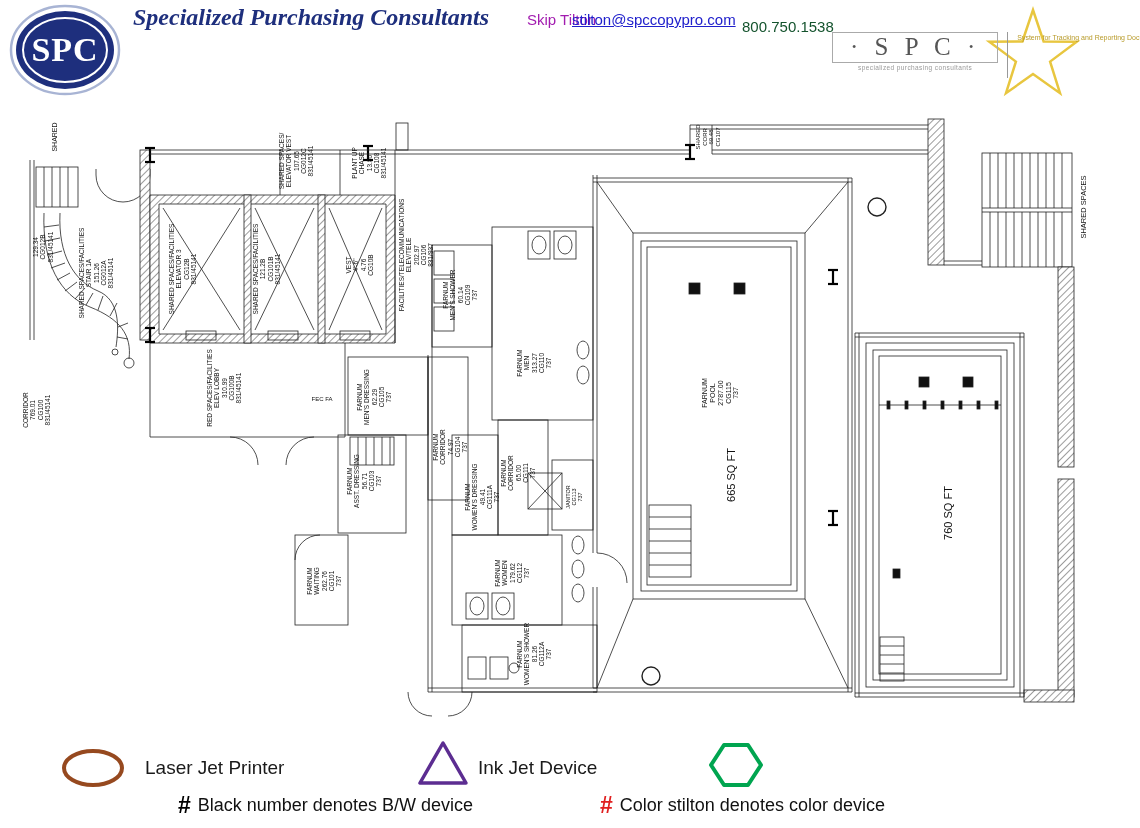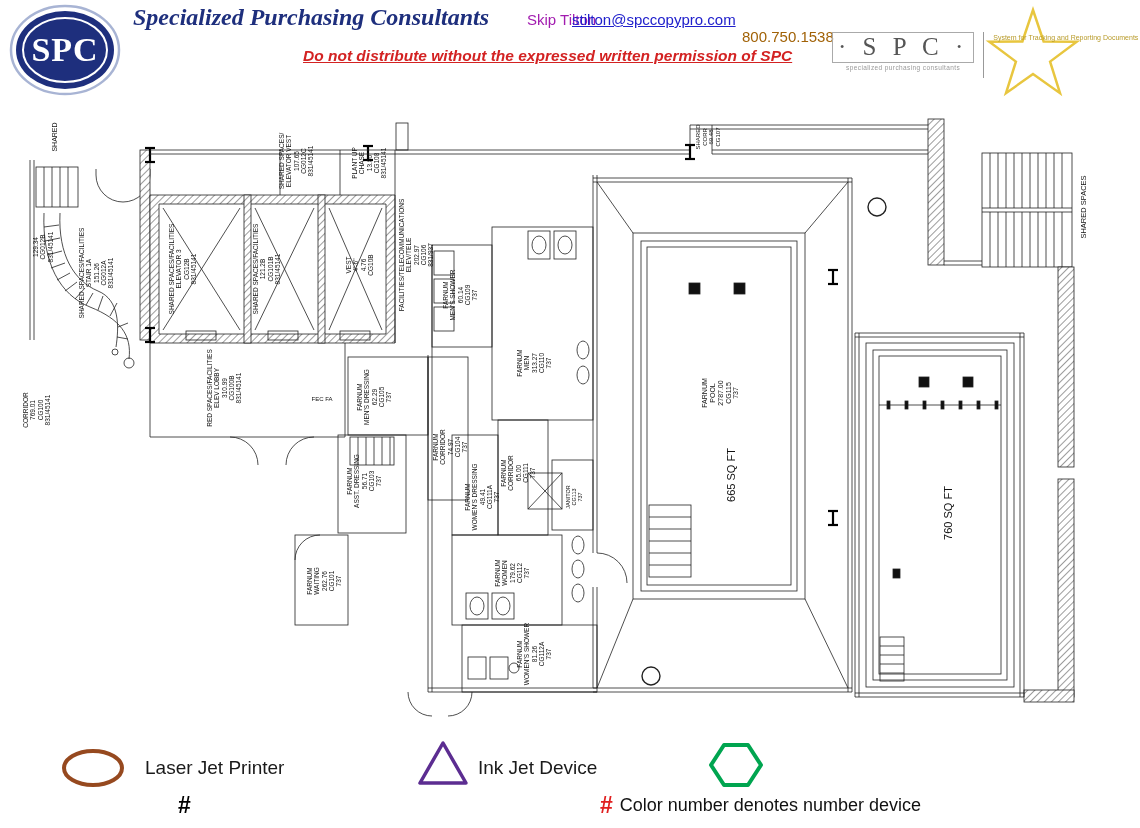--- a/index.html
+++ b/index.html
@@ -10,28 +10,28 @@
   
   .header { position:absolute; top:0; left:0; width:1140px; height:105px; background:#fff; }
   .spc-logo { position:absolute; left:8px; top:3px; }
   .logo-text { font-family:"Liberation Serif", serif; font-weight:bold; font-size:34px;
                fill:#ffffff; text-anchor:middle; letter-spacing:1px; }
   .company { position:absolute; left:133px; top:4px; font-family:"Liberation Serif", serif;
              font-style:italic; font-weight:bold; font-size:24px; color:#1e2f7d; white-space:nowrap; }
   .contact-name  { position:absolute; left:527px; top:11px; font-size:15px; color:#a21caf; white-space:nowrap; }
   .contact-email { position:absolute; left:572px; top:11px; font-size:15px; color:#2020cc;
                    text-decoration:underline; cursor:pointer; white-space:nowrap; }
-  .contact-phone { position:absolute; left:742px; top:28px; font-size:15px; color:#a16207; white-space:nowrap; }
+  .contact-phone { position:absolute; left:742px; top:18px; font-size:15px; color:#14532d; white-space:nowrap; }
   .warning { position:absolute; left:303px; top:47px; font-size:15.5px; font-weight:bold;
              font-style:italic; color:#d32222; text-decoration:underline; white-space:nowrap; }
   .stardoc { position:absolute; left:828px; top:10px; width:305px; height:94px; }
   .star-svg { position:absolute; left:0; top:-10px; }
   .stardoc-row { position:absolute; left:4px; top:22px; display:flex; align-items:flex-start; }
   .spc-letters { font-family:"Liberation Serif", serif; font-size:25px; color:#555;
-                 border:1px solid #aaa; padding:0 5px; letter-spacing:5px; line-height:1.15; white-space:nowrap; }
+                 border:1px solid #aaa; padding:0 17px; letter-spacing:5px; line-height:1.15; white-space:nowrap; }
   .spc-sub { font-size:6.5px; color:#999; letter-spacing:0.4px; margin-top:1px; text-align:center; white-space:nowrap; }
   .stardoc-divider { width:1px; background:#999; height:46px; margin:0 9px; }
   .stardoc-title { font-family:"Liberation Serif", serif; font-size:27px; color:#222;
                    letter-spacing:2px; white-space:nowrap; }
   .stardoc-tagline { font-size:7px; color:#b89b2a; margin-top:2px; white-space:nowrap; }
 
   
   .plan { position:absolute; top:105px; left:0; }
   .plan text { font-family:"Liberation Sans", sans-serif; }
 
@@ -62,21 +62,20 @@
     <svg class="spc-logo" width="114" height="94" viewBox="0 0 114 94">
       <ellipse cx="57" cy="47" rx="54" ry="44" fill="none" stroke="#a8b4d4" stroke-width="2.5"></ellipse>
       <ellipse cx="57" cy="47" rx="49" ry="39" fill="#1e2f7d"></ellipse>
       <ellipse cx="57" cy="47" rx="42" ry="32" fill="none" stroke="#ffffff" stroke-width="2"></ellipse>
       <text class="logo-text" x="57" y="58">SPC</text>
     </svg>
     <div class="company">Specialized Purchasing Consultants</div>
     <div class="contact-name">Skip Tilton</div>
     <a class="contact-email" href="#">stilton@spccopypro.com</a>
     <div class="contact-phone">800.750.1538</div>
-    <div class="warning">Do not distribute without the expressed written permission of SPC</div>
 
     <div class="stardoc">
       <svg class="star-svg" width="305" height="105" viewBox="0 0 305 105">
         <polygon points="205,10 215.6,41.4 248.7,41.8 222.1,61.6 232,93.2 205,74 178,93.2 187.9,61.6 161.3,41.8 194.4,41.4" fill="none" stroke="#e8c63f" stroke-width="2.5"></polygon>
       </svg>
       <div class="stardoc-row">
         <div class="stardoc-left">
           <div class="spc-letters">· S P C ·</div>
           <div class="spc-sub">specialized purchasing consultants</div>
         </div>
@@ -363,19 +362,20 @@
       <polygon points="26,3 3,43 49,43" fill="none" stroke-width="3.5" stroke-linejoin="round" stroke="#5c2d91"></polygon>
     </svg>
     <span class="legend-label l2">Ink Jet Device</span>
 
     <svg class="legend-shape shape-hexagon" width="58" height="48" viewBox="0 0 58 48">
       <polygon points="17,4 41,4 54,24 41,44 17,44 4,24" fill="none" stroke-width="4" stroke-linejoin="round" stroke="#00a550"></polygon>
     </svg>
 
     <div class="legend-note n1">
       <span class="hash black">#</span>
+      <span>Black number denotes B/W device</span>
     </div>
     <div class="legend-note n2">
       <span class="hash red">#</span>
-      <span>Color number denotes number device</span>
+      <span>Color stilton denotes color device</span>
     </div>
   </footer>
 </div>
 
 </body></html>

